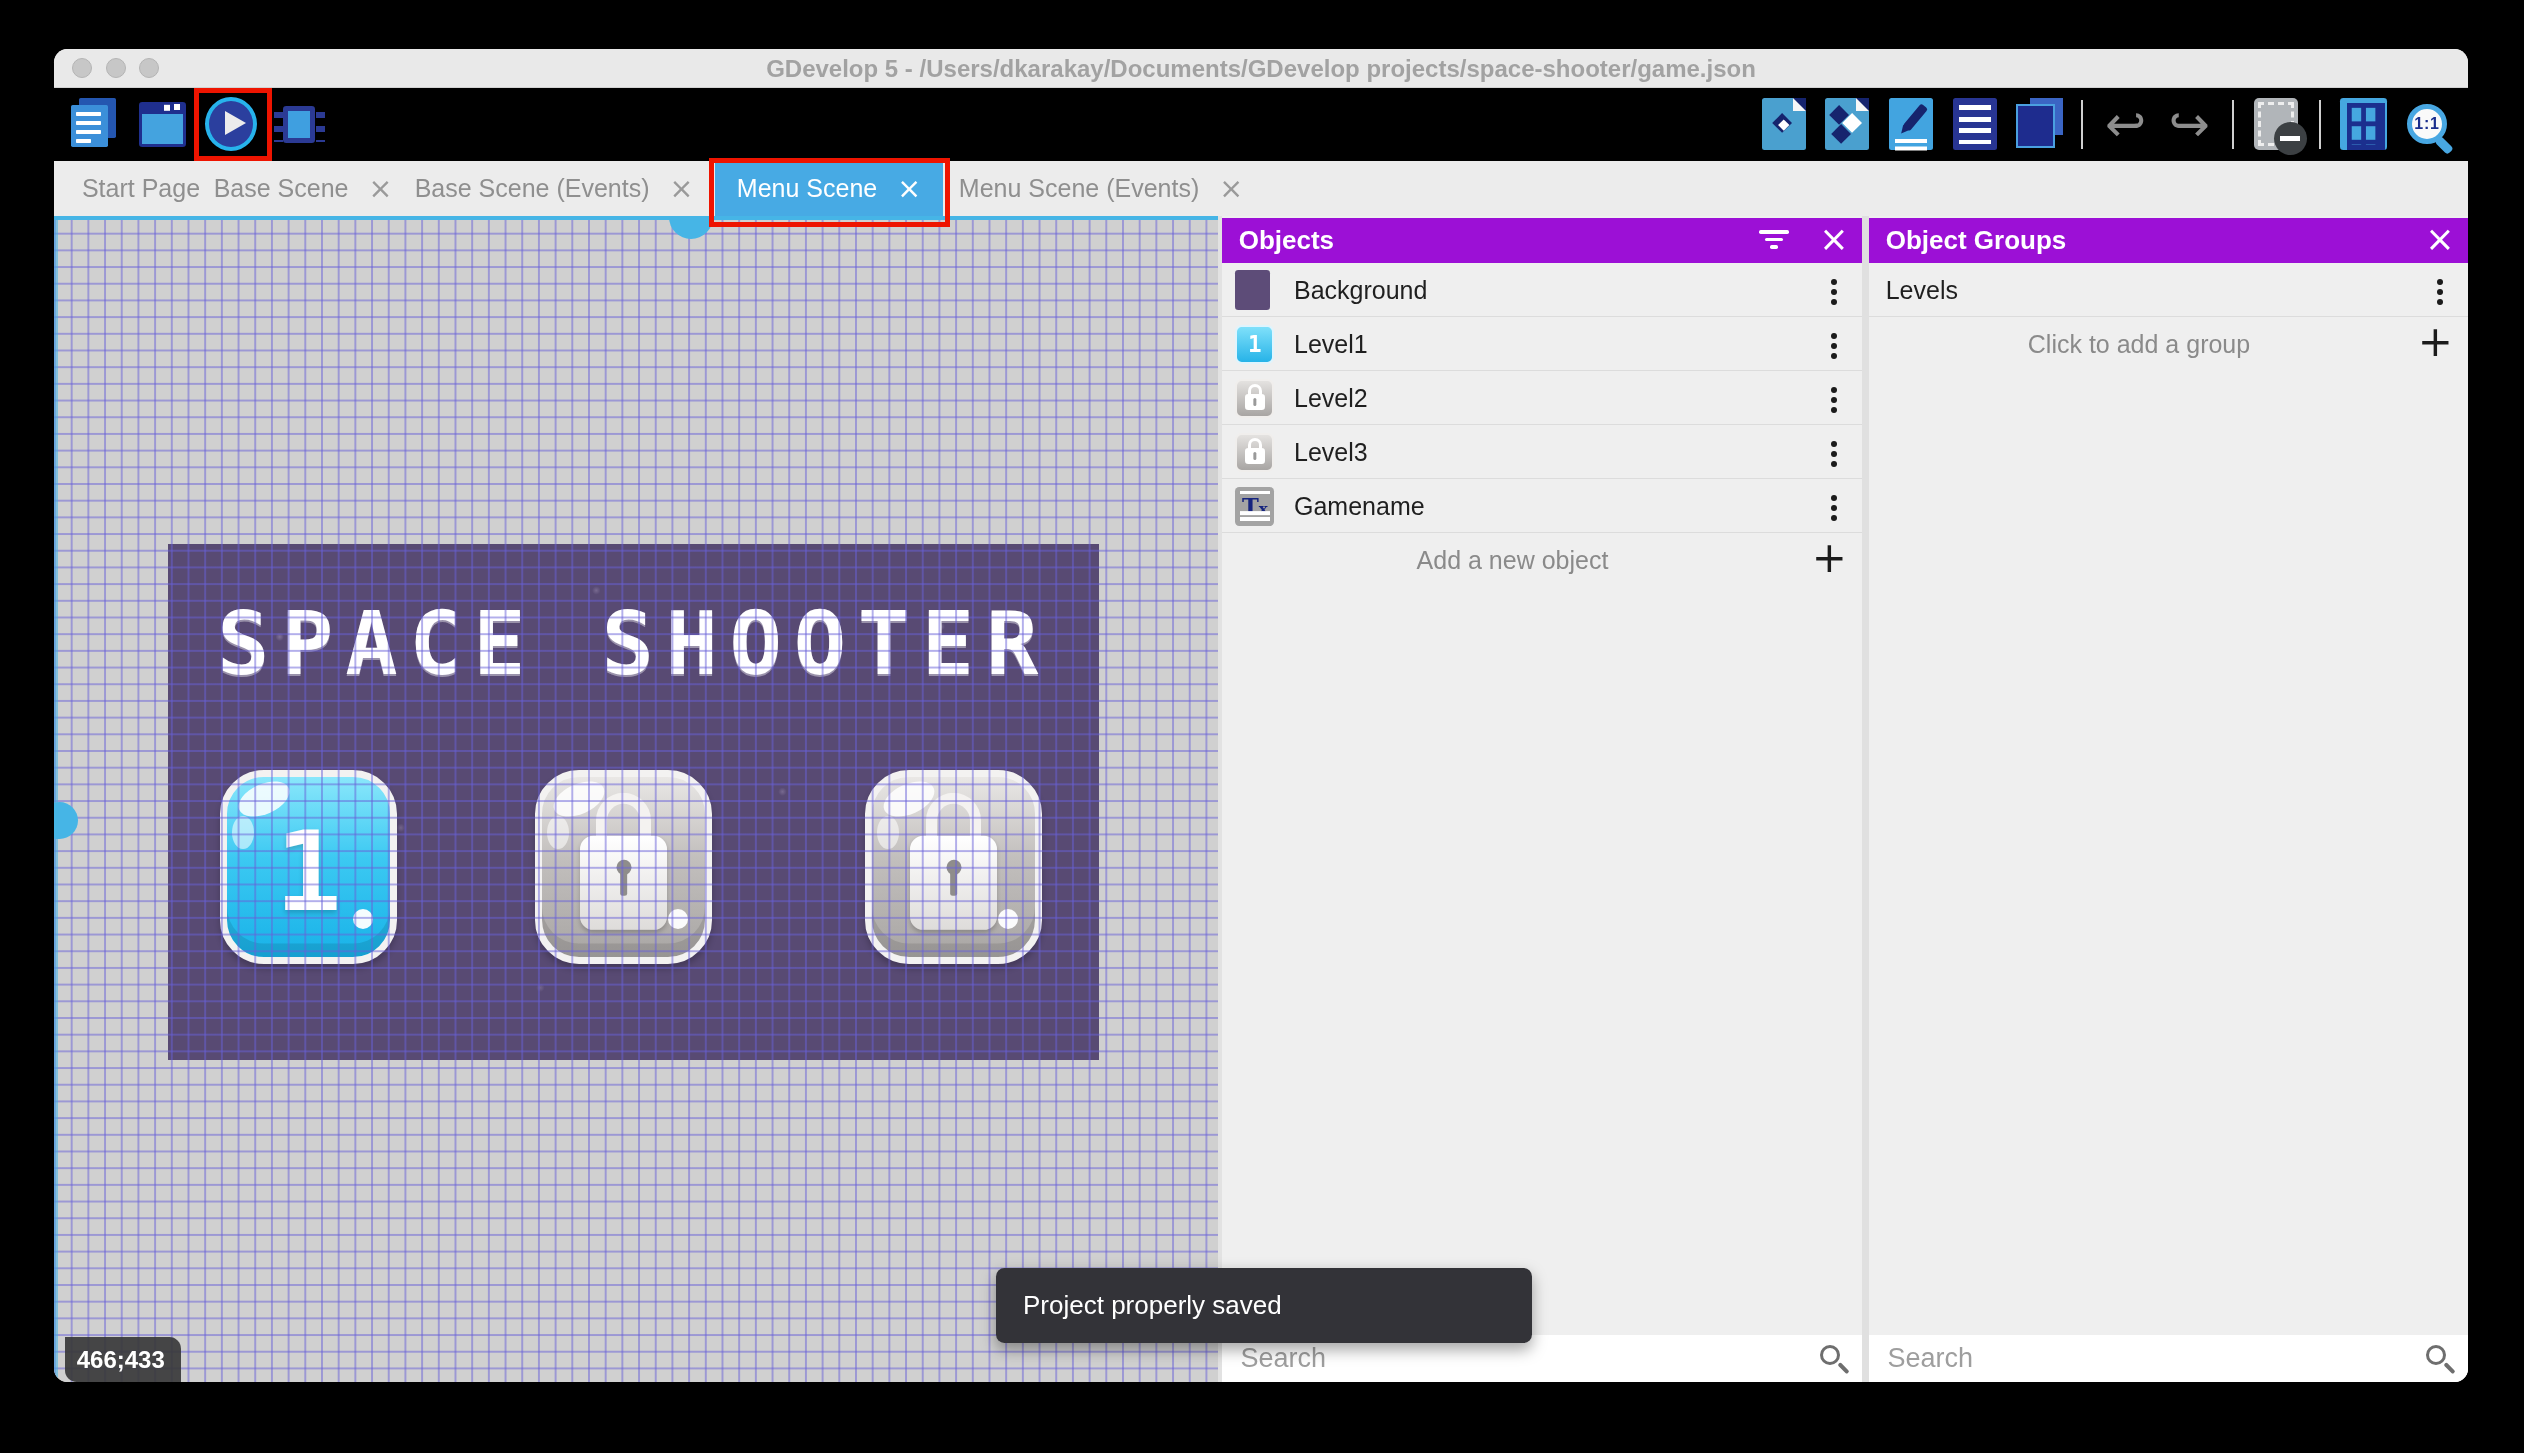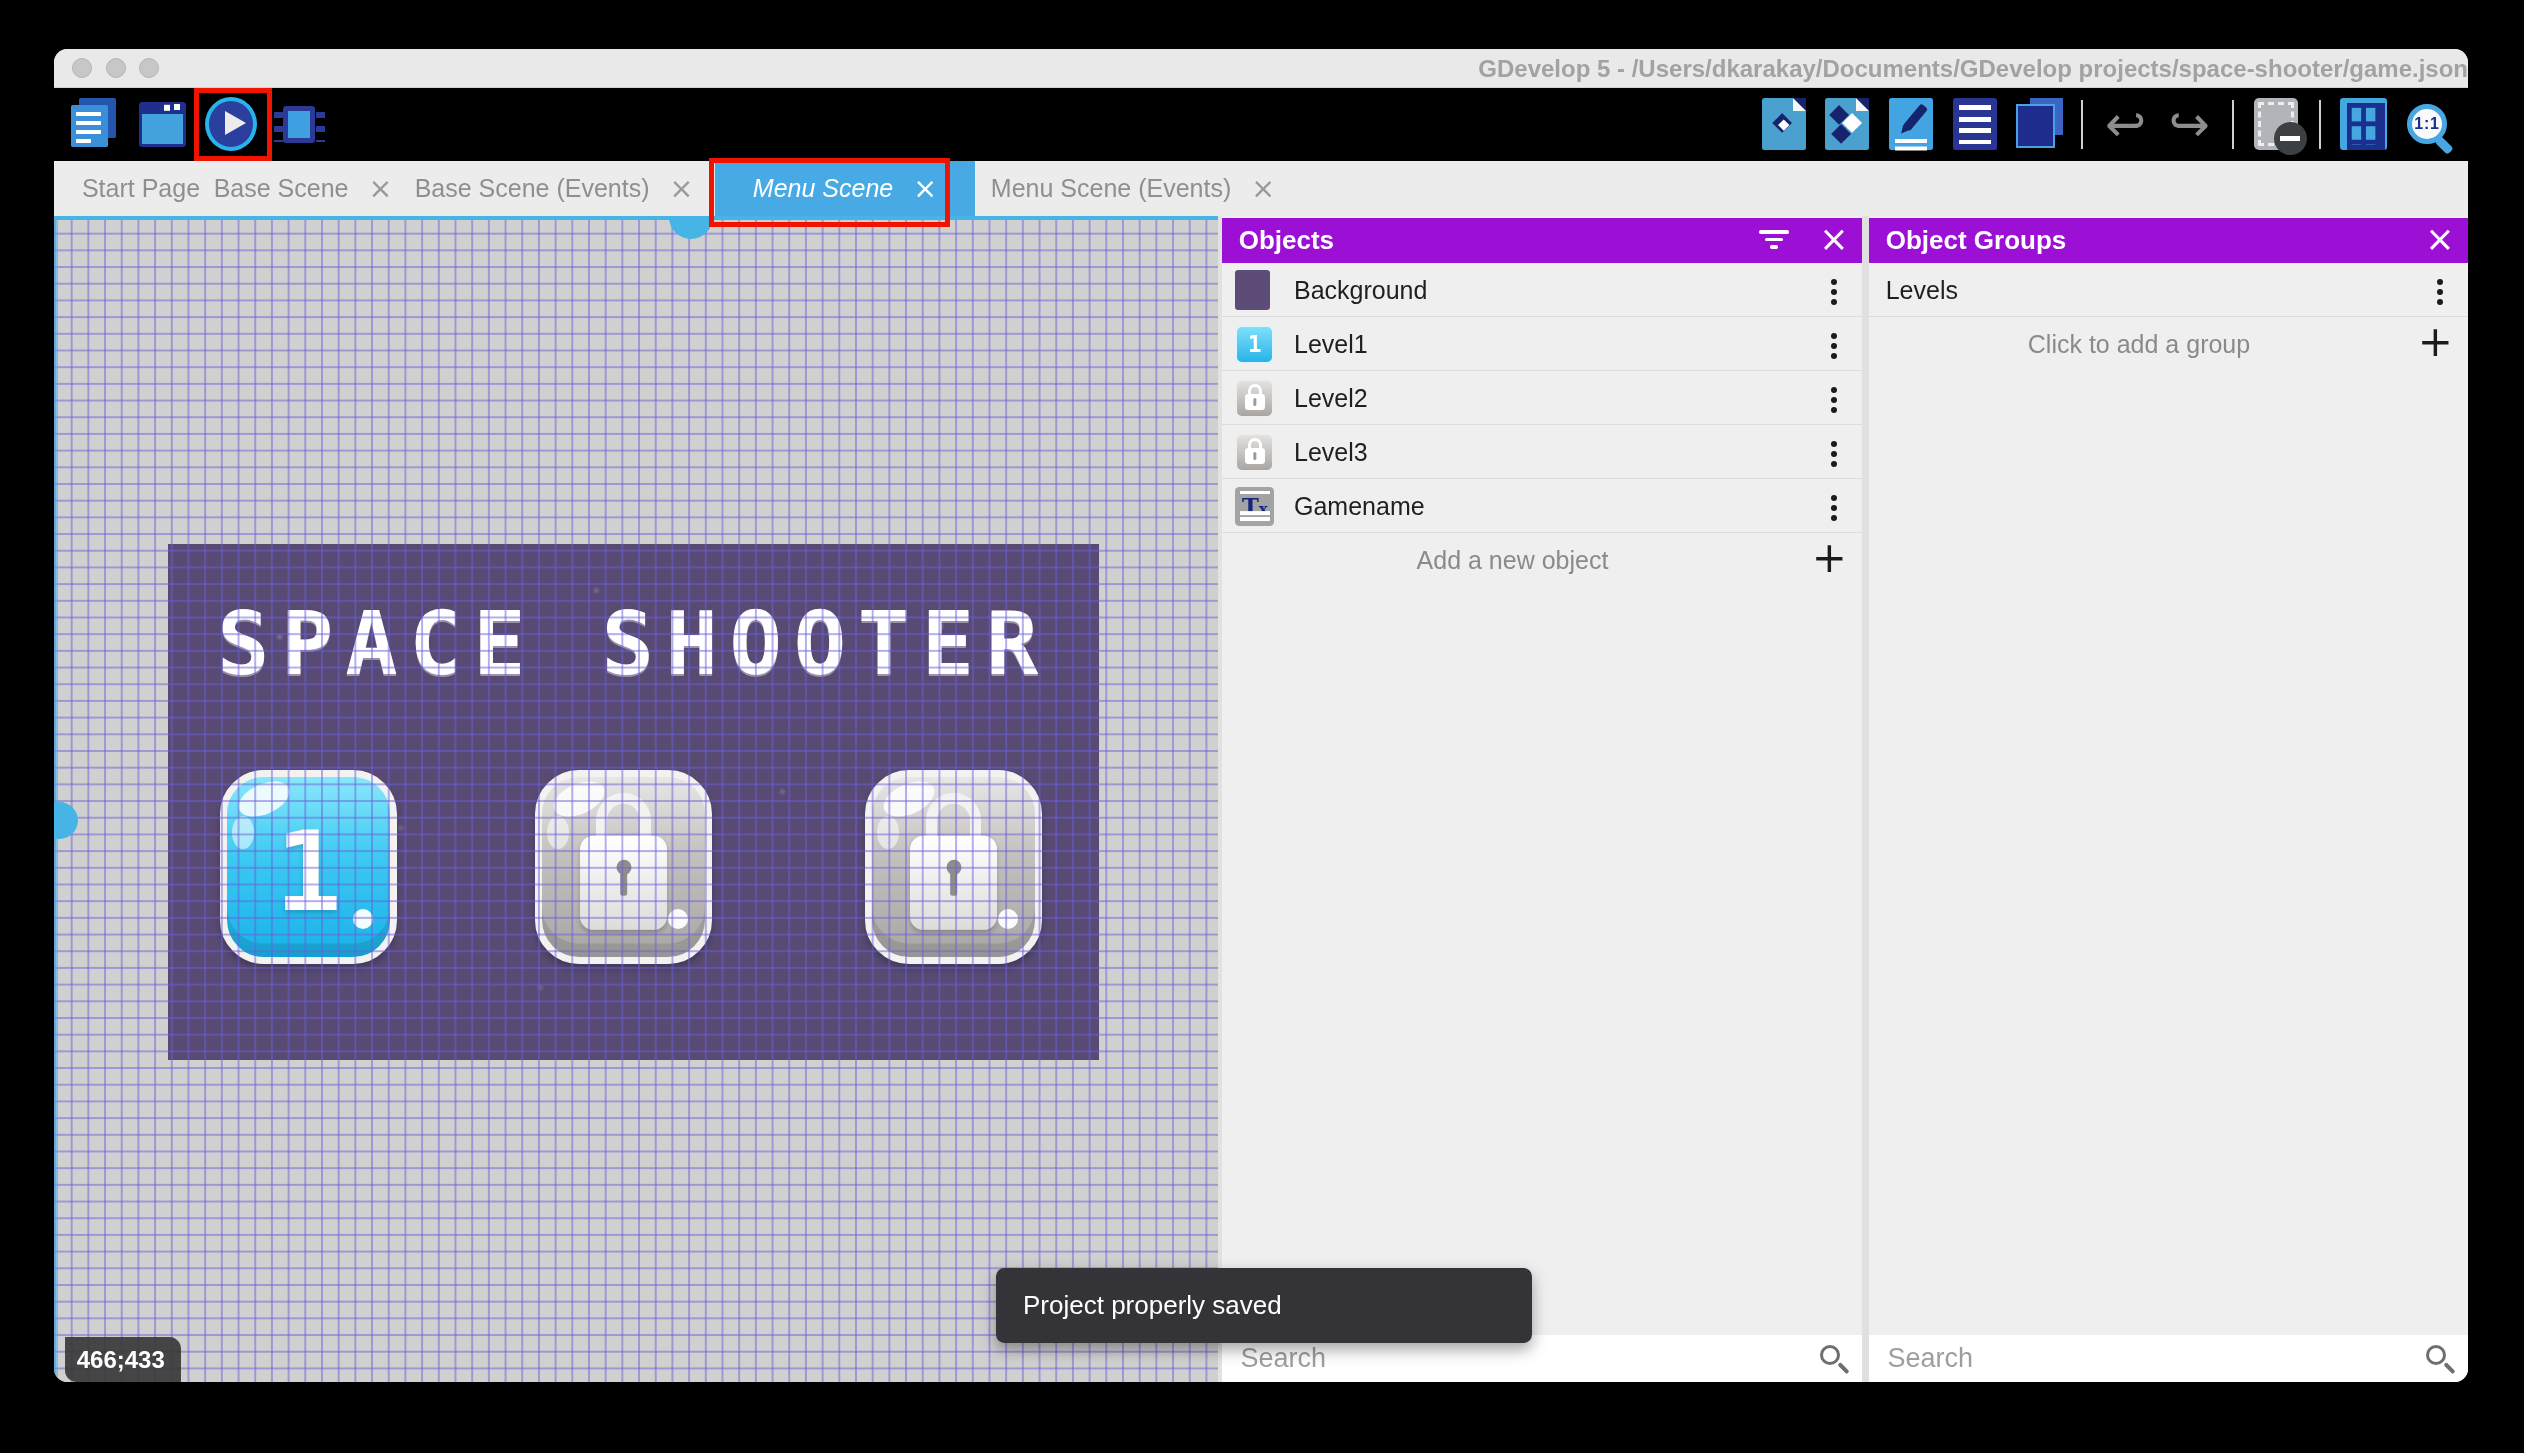--- a/index.html
+++ b/index.html
@@ -6,21 +6,21 @@
   body{width:2525px;height:1453px;position:relative;font-family:"Liberation Sans",sans-serif;-webkit-font-smoothing:antialiased;}
   *{box-sizing:border-box;}
 
   
   .window{position:absolute;left:54px;top:49px;width:2414px;height:1333px;background:#efefef;border-radius:13.4px;overflow:hidden;}
 
   
   .titlebar{position:absolute;left:0;top:0;right:0;height:39px;background:#e9e9e9;border-bottom:1.7px solid #d2d2d2;}
   .lights{position:absolute;left:18.4px;top:9.2px;display:flex;gap:13.4px;}
   .light{width:20px;height:20px;border-radius:50%;background:#c7c7c7;border:0.8px solid #b4b4b4;}
-  .wtitle{position:absolute;left:0;right:0;top:0;height:39px;line-height:39px;text-align:right;font-size:24px;font-weight:bold;color:#a2a2a2;}
+  .wtitle{position:absolute;left:0;right:0;top:0;height:39px;line-height:39px;text-align:center;font-size:24px;font-weight:bold;color:#a2a2a2;}
 
   
   .toolbar{position:absolute;left:0;top:39px;right:0;height:74px;background:#000000;border-bottom:1.7px solid #dcdcdc;}
   .tool-left{position:absolute;left:13.4px;top:0;height:72px;display:flex;align-items:center;gap:16.7px;}
   .tool-right{position:absolute;right:15px;top:0;height:72px;display:flex;align-items:center;gap:11.7px;}
   .ticon{width:52px;height:55px;position:relative;display:flex;align-items:center;justify-content:center;}
   .tdiv{width:1.7px;height:49px;background:#cfcfcf;margin:0 5px;}
 
   
   .pm-back{position:absolute;right:3.3px;top:1.7px;width:37px;height:40px;background:#2456b0;border-radius:1.7px;}
@@ -77,21 +77,21 @@
   .z11{width:40px;height:40px;border:5.9px solid #48a7e2;border-radius:50%;background:#fafafa;position:relative;display:flex;align-items:center;justify-content:center;}
   .z11 span{font-size:16px;font-weight:bold;color:#1b2f8e;letter-spacing:0.8px;}
   .z11::after{content:"";position:absolute;width:18.4px;height:9.2px;background:#48a7e2;bottom:-11px;right:-11.7px;transform:rotate(45deg);border-radius:3.3px;}
 
   
   .tabbar{position:absolute;left:0;top:112px;right:0;height:55px;background:#ececec;display:flex;padding-left:15px;text-align:center;}
   .tab{height:55px;display:flex;align-items:center;justify-content:center;font-size:25px;color:#8f8f8f;gap:20px;}
   .tab .tclose{font-family:"DejaVu Sans",sans-serif;font-size:28.5px;color:#9a9a9a;line-height:25px;}
   .tab.active{background:#47aae4;color:#fff;}
   .tab.active .tclose{color:#fff;}
-  .t1{width:144px;} .t2{width:180px;} .t3{width:322px;} .t4{width:260px;font-style:italic;} .t5{width:316px;}
+  .t1{width:144px;} .t2{width:180px;} .t3{width:322px;} .t4{width:228px;} .t5{width:316px;}
 
   
   .main{position:absolute;left:0;top:167px;right:0;bottom:0;}
   .canvas{position:absolute;left:0;top:0;width:1164px;bottom:0;background:#d0d0d0;overflow:hidden;}
   .vdiv-a{position:absolute;left:1164px;top:0;width:4.2px;bottom:0;background:#e2e2e2;}
   .panel-objects{position:absolute;left:1168px;top:0;width:640px;bottom:0;background:#efefef;}
   .vdiv-b{position:absolute;left:1808px;top:0;width:6.7px;bottom:0;background:#e0e0e0;}
   .panel-groups{position:absolute;left:1815px;top:0;right:0;bottom:0;background:#efefef;}
 
   

